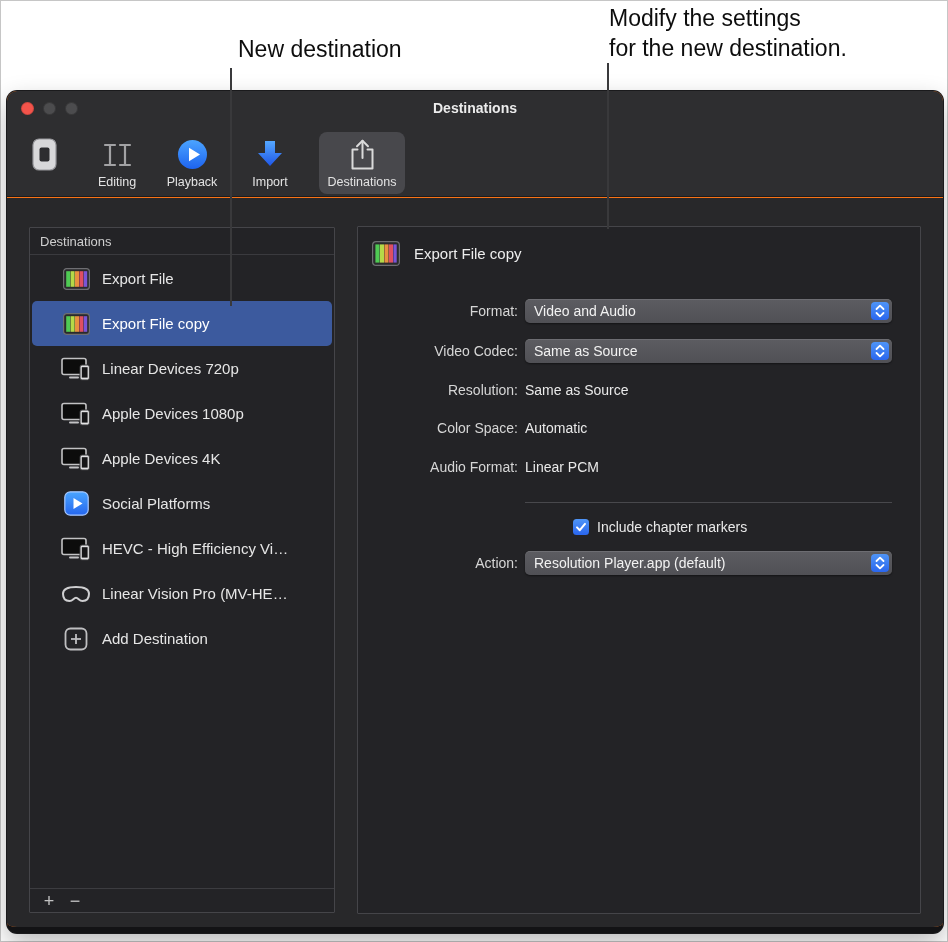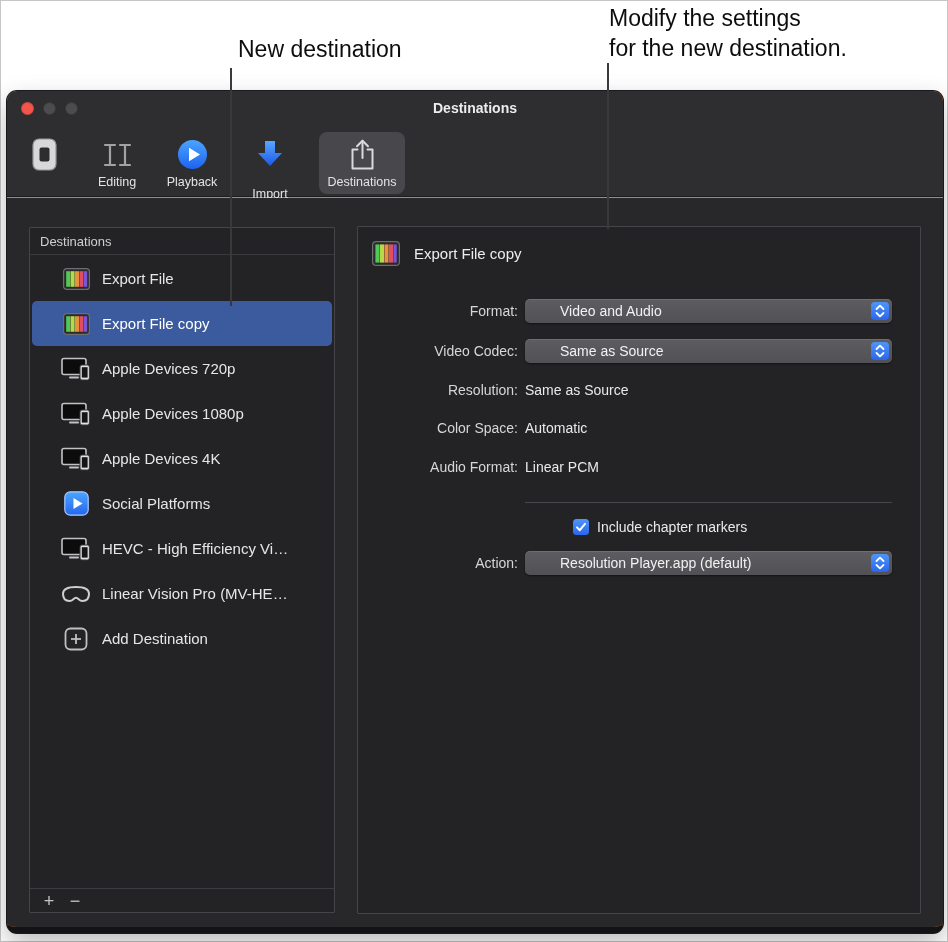--- a/index.html
+++ b/index.html
@@ -77,21 +77,21 @@
     padding: 4px 0 5px;
     border-radius: 8px;
     cursor: default;
   }
   .tb-item.selected { background: #48484c; }
   .tb-icon { height: 37px; display: flex; align-items: center; justify-content: center; }
   .tb-label { font-size: 12.5px; color: #e3e3e3; margin-top: 2px; }
   .tb-general      { left: 8px;   width: 58px; gap: 40px; }
   .tb-editing      { left: 78px;  width: 64px; }
   .tb-playback     { left: 151px; width: 68px; }
-  .tb-import       { left: 234px; width: 58px; gap: 12px; }
+  .tb-import       { left: 234px; width: 58px; }
   .tb-destinations { left: 312px; width: 86px; }
 
   
   .content {
     position: absolute; left: 0; top: 107px; right: 0; bottom: 0;
     background: #28282a;
   }
   .panel {
     position: absolute;
     background: #232326;
@@ -170,21 +170,20 @@
   .row-action     { top: 324px; height: 24px; }
 
   .popup {
     position: absolute; left: 167px; top: 0;
     width: 367px; height: 24px;
     background: linear-gradient(#5c5c61, #505055);
     border-radius: 5px;
     box-shadow: inset 0 0.5px 0 rgba(255,255,255,0.22), 0 1px 2px rgba(0,0,0,0.45);
     display: flex; align-items: center;
     cursor: default;
-    padding-left: 26px;
   }
   .popup-value {
     margin-left: 9px; margin-right: 26px;
     font-size: 14px; color: #f2f2f2;
     white-space: nowrap; overflow: hidden;
   }
   .popup-stepper {
     position: absolute; right: 3px; top: 3px;
     width: 18px; height: 18px; border-radius: 4px;
     background: linear-gradient(var(--accent-blue-light, #4f95f7), var(--accent-blue, #2a66ee));
@@ -345,21 +344,21 @@
 
           <div class="sb-item">
             <span class="sb-icon">
               <svg width="30" height="24" viewBox="0 0 30 24">
                 <rect x="1" y="1.5" width="24" height="16" rx="2" fill="#0c0c0c" stroke="#c2c2c4" stroke-width="1.6"></rect>
                 <rect x="8" y="19.6" width="10" height="2" rx="1" fill="#c2c2c4"></rect>
                 <rect x="19" y="8" width="9.4" height="15" rx="2" fill="#e2e2e4" stroke="#39393b" stroke-width="1"></rect>
                 <rect x="20.8" y="10.2" width="5.8" height="10.4" fill="#151517"></rect>
               </svg>
             </span>
-            <span class="sb-label">Apple Devices 720p</span>
+            <span class="sb-label">Linear Devices 720p</span>
           </div>
 
           <div class="sb-item">
             <span class="sb-icon">
               <svg width="30" height="24" viewBox="0 0 30 24">
                 <rect x="1" y="1.5" width="24" height="16" rx="2" fill="#0c0c0c" stroke="#c2c2c4" stroke-width="1.6"></rect>
                 <rect x="8" y="19.6" width="10" height="2" rx="1" fill="#c2c2c4"></rect>
                 <rect x="19" y="8" width="9.4" height="15" rx="2" fill="#e2e2e4" stroke="#39393b" stroke-width="1"></rect>
                 <rect x="20.8" y="10.2" width="5.8" height="10.4" fill="#151517"></rect>
               </svg>

